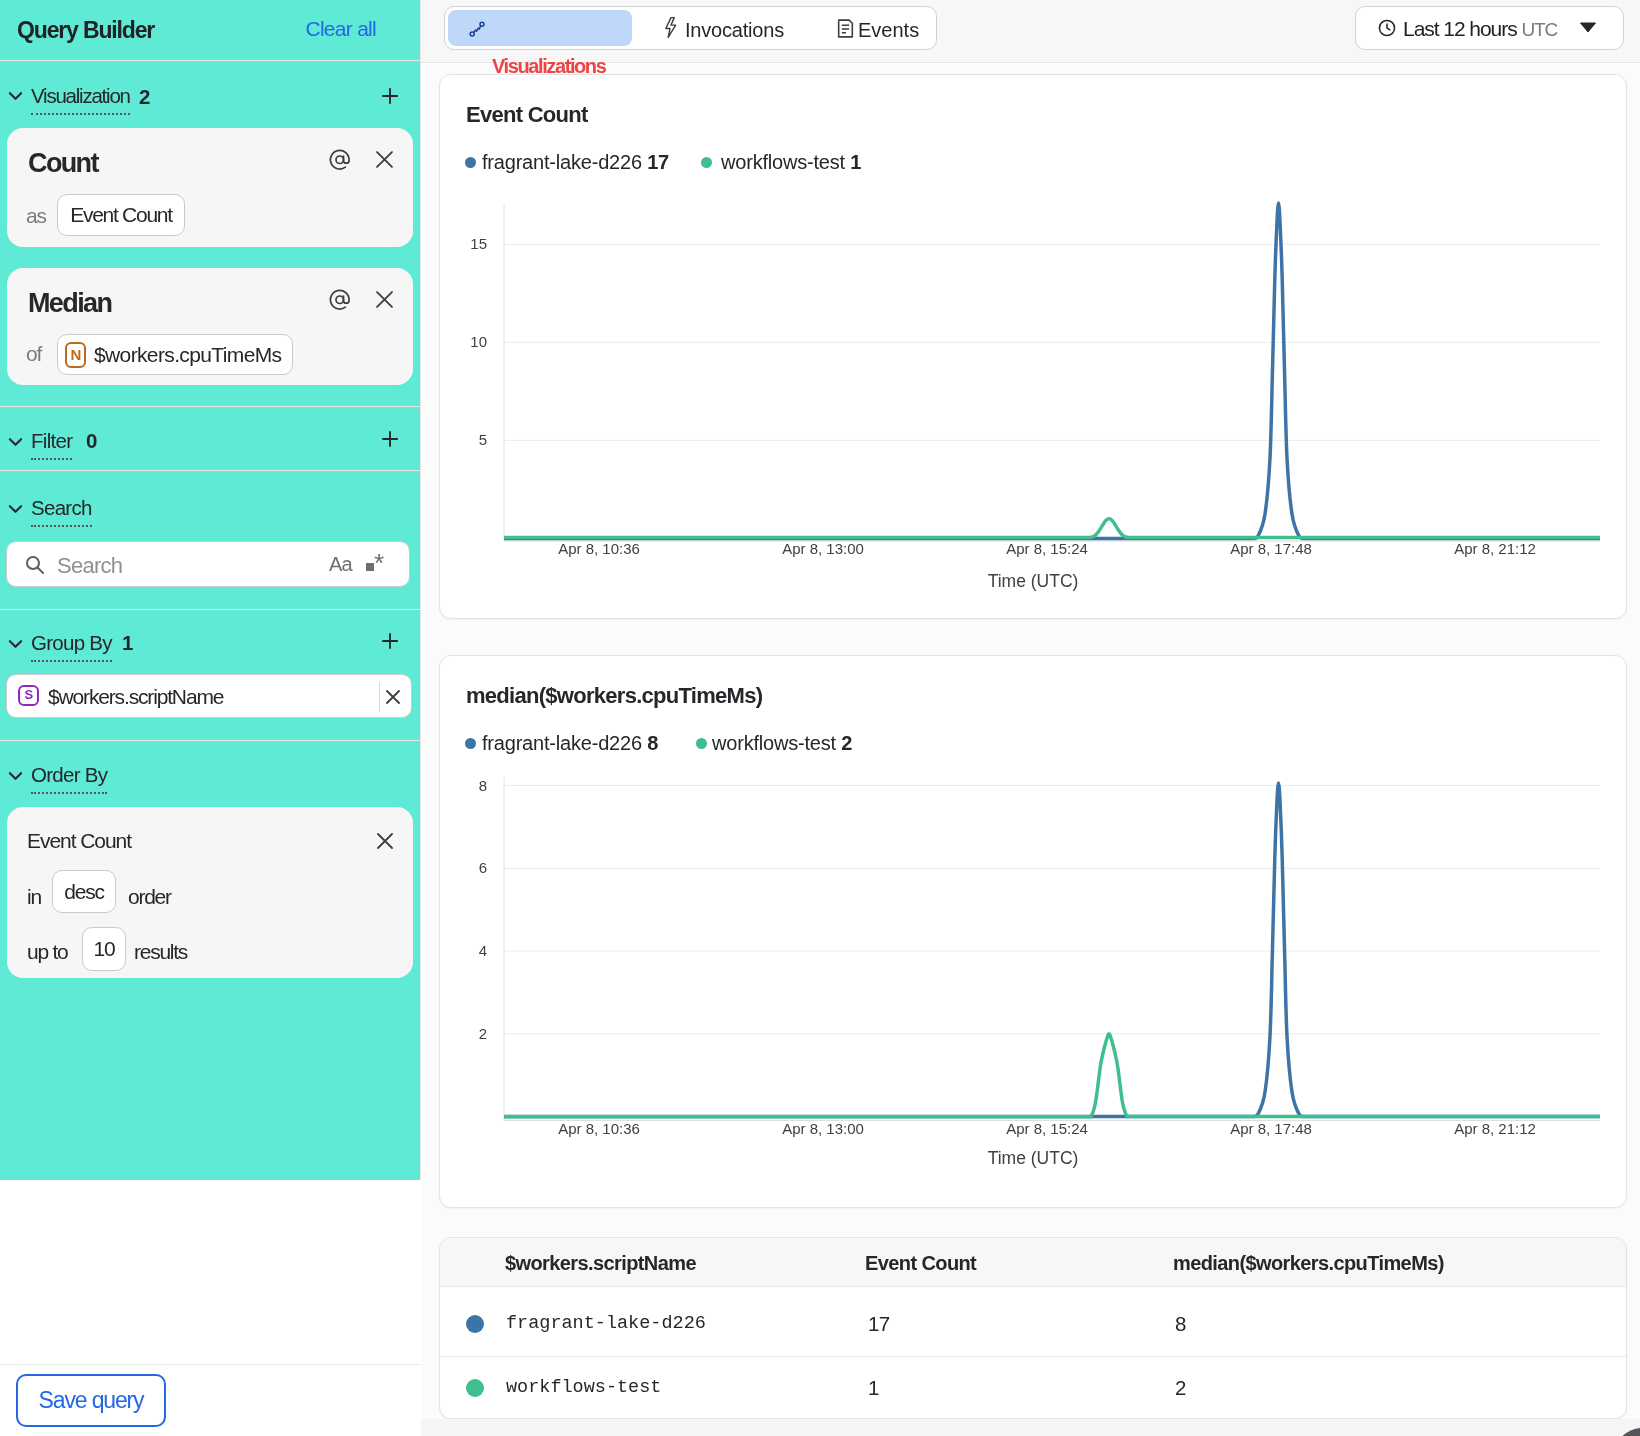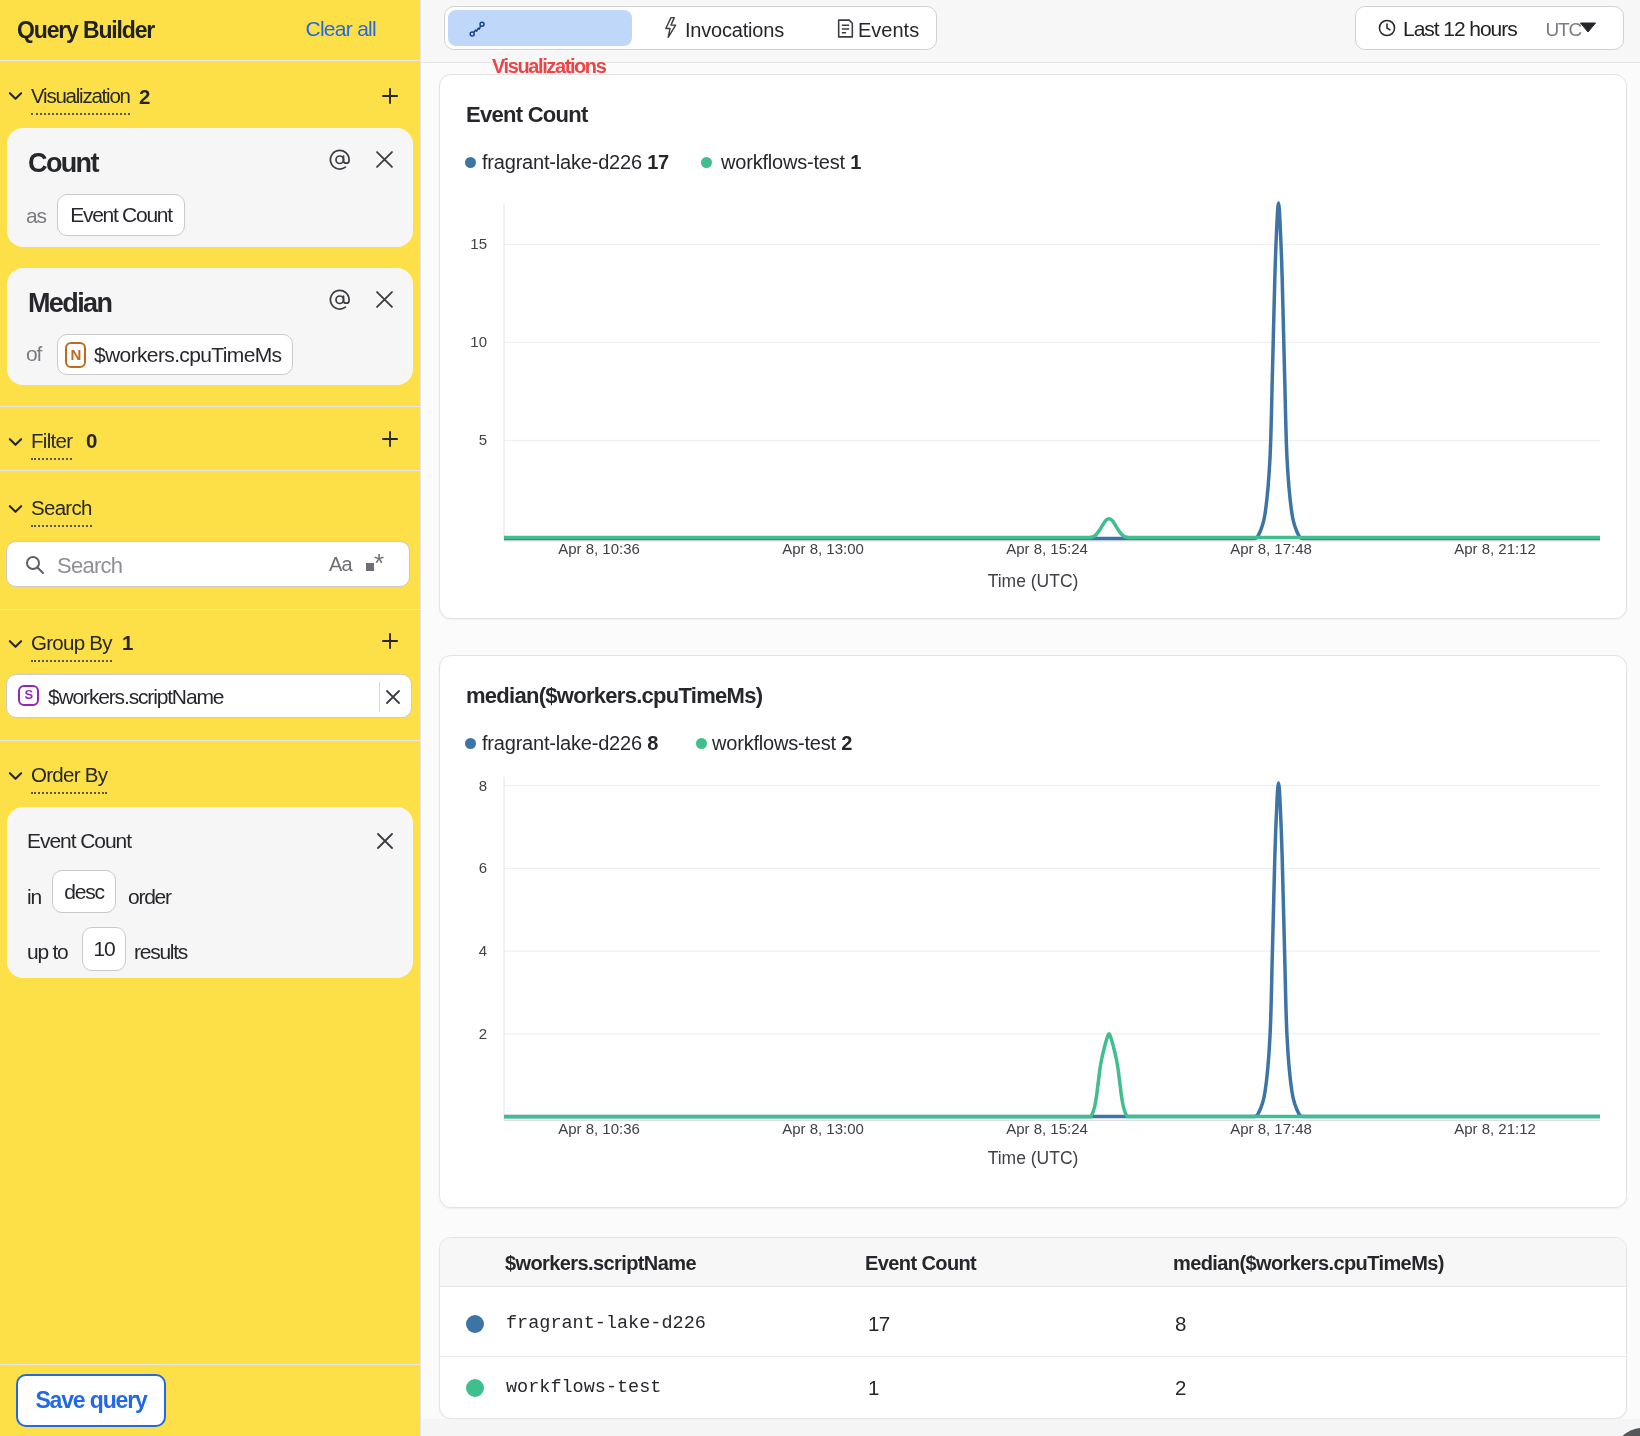--- a/index.html
+++ b/index.html
@@ -1,20 +1,20 @@
 <!DOCTYPE html>
 <html><head>
 <meta charset="utf-8">
 <style>
   * { margin:0; padding:0; box-sizing:border-box; }
   html,body { width:1640px; height:1436px; overflow:hidden; }
   body { font-family:"Liberation Sans", sans-serif; letter-spacing:-0.045em; background:#fff; position:relative; color:#26272B; }
   .abs { position:absolute; }
   
-  #sidebar { position:absolute; left:0; top:0; width:421px; height:1436px; background:#fde047; border-right:1px solid #E6E6E8; }
+  #sidebar { position:absolute; left:0; top:0; width:421px; height:1180px; background:#5eead4; border-right:1px solid #E6E6E8; }
   .divider { position:absolute; left:0; width:420px; height:1px; background:#E8E8EA; }
   .h1 { font-size:23px; font-weight:700; color:#212226; letter-spacing:-0.05em; }
   .link { font-size:21px; color:#2368E4; }
   .sec { font-size:20.5px; color:#26272B; border-bottom:2px dotted #55565A; padding-bottom:5px; }
   .seccnt { font-size:20.5px; font-weight:700; color:#26272B; }
   .gcard { position:absolute; left:7px; width:406px; background:#F6F6F7; border-radius:16px; }
   .ctitle { font-size:27px; font-weight:700; color:#26272B; letter-spacing:-0.06em; }
   .gray { color:#7A7B80; }
   .body22 { font-size:21px; letter-spacing:-0.06em; }
   .wbox { position:absolute; background:#fff; border:1px solid #C9C9CE; border-radius:10px; display:flex; align-items:center; justify-content:center; font-size:21px; letter-spacing:-0.06em; color:#26272B; }
@@ -135,21 +135,21 @@
       </svg>
     <div class="abs body22" style="left:20px; top:78px;">in</div>
     <div class="wbox" style="left:45px; top:63px; width:64px; height:43px;">desc</div>
     <div class="abs body22" style="left:121px; top:78px;">order</div>
     <div class="abs body22" style="left:20px; top:133px;">up to</div>
     <div class="wbox" style="left:75px; top:120px; width:44px; height:44px;">10</div>
     <div class="abs body22" style="left:127px; top:133px;">results</div>
   </div>
 
   <div class="divider" style="top:1364px;"></div>
-  <div class="abs" style="left:16px; top:1374px; width:150px; height:53px; border:2px solid #2368E4; border-radius:10px; background:#fff; color:#2368E4; font-size:23px; font-weight:700; letter-spacing:-0.05em; display:flex; align-items:center; justify-content:center;">Save query</div>
+  <div class="abs" style="left:16px; top:1374px; width:150px; height:53px; border:2px solid #2368E4; border-radius:10px; background:#fff; color:#2368E4; font-size:23px; font-weight:400; letter-spacing:-0.05em; display:flex; align-items:center; justify-content:center;">Save query</div>
 </div>
 
 <div id="main">
   <div id="topbar"></div>
 
   <div class="abs" style="left:23px; top:6px; width:493px; height:44px; background:#fff; border:1px solid #D2D2D6; border-radius:10px;"></div>
   <div class="abs" style="left:27px; top:10px; width:184px; height:36px; background:#BFD7F9; border-radius:8px;"></div>
   <svg class="abs" style="left:48px; top:21px;" width="16" height="16" viewBox="0 0 16 16">
       <circle cx="3.2" cy="13" r="2" fill="none" stroke="#17448F" stroke-width="1.5"></circle>
       <circle cx="13" cy="3.2" r="2" fill="none" stroke="#17448F" stroke-width="1.5"></circle>
@@ -164,21 +164,21 @@
       <path d="M3 2 H13 L16 5 V18 H3 Z" fill="none" stroke="#3C3D42" stroke-width="1.5" stroke-linejoin="round"></path>
       <path d="M6 7 H13 M6 10.5 H13 M6 14 H10" stroke="#3C3D42" stroke-width="1.4"></path>
     </svg>
   <div class="abs" style="left:437px; top:19px; font-size:20px; letter-spacing:0; color:#26272B;">Events</div>
 
   <div class="abs" style="left:934px; top:6px; width:269px; height:44px; background:#fff; border:1px solid #D2D2D6; border-radius:10px;"></div>
   <svg class="abs" style="left:957px; top:19px;" width="18" height="18" viewBox="0 0 20 20">
       <circle cx="10" cy="10" r="8.4" fill="none" stroke="#26272B" stroke-width="1.7"></circle>
       <path d="M10 5.5 V10 L13.2 12" fill="none" stroke="#26272B" stroke-width="1.7" stroke-linecap="round"></path>
     </svg>
-  <div class="abs" style="left:982px; top:17px; font-size:21px; font-weight:500; color:#212226; letter-spacing:-0.05em;">Last 12 hours <span style="color:#7A7B80; font-weight:400; font-size:19px;margin-left:24px;">UTC</span></div>
+  <div class="abs" style="left:982px; top:17px; font-size:21px; font-weight:500; color:#212226; letter-spacing:-0.05em;">Last 12 hours <span style="color:#7A7B80; font-weight:400; font-size:19px;">UTC</span></div>
   <svg class="abs" style="left:1158px; top:22px;" width="18" height="11" viewBox="0 0 17 11">
       <path d="M1 1 H16 L8.5 10 Z" fill="#26272B" stroke="#26272B" stroke-linejoin="round"></path>
     </svg>
 
   <div class="card" style="left:18px; top:74px; width:1188px; height:545px;"></div>
   <div class="abs chtitle" style="left:45px; top:102px;">Event Count</div>
 
   <span class="dot abs" style="left:44px; top:157px; width:11px; height:11px; background:#3D74A6;"></span>
   <div class="abs legend" style="left:61px; top:151px;">fragrant-lake-d226 <b>17</b></div>
   <span class="dot abs" style="left:280px; top:157px; width:11px; height:11px; background:#3FBE8E;"></span>

